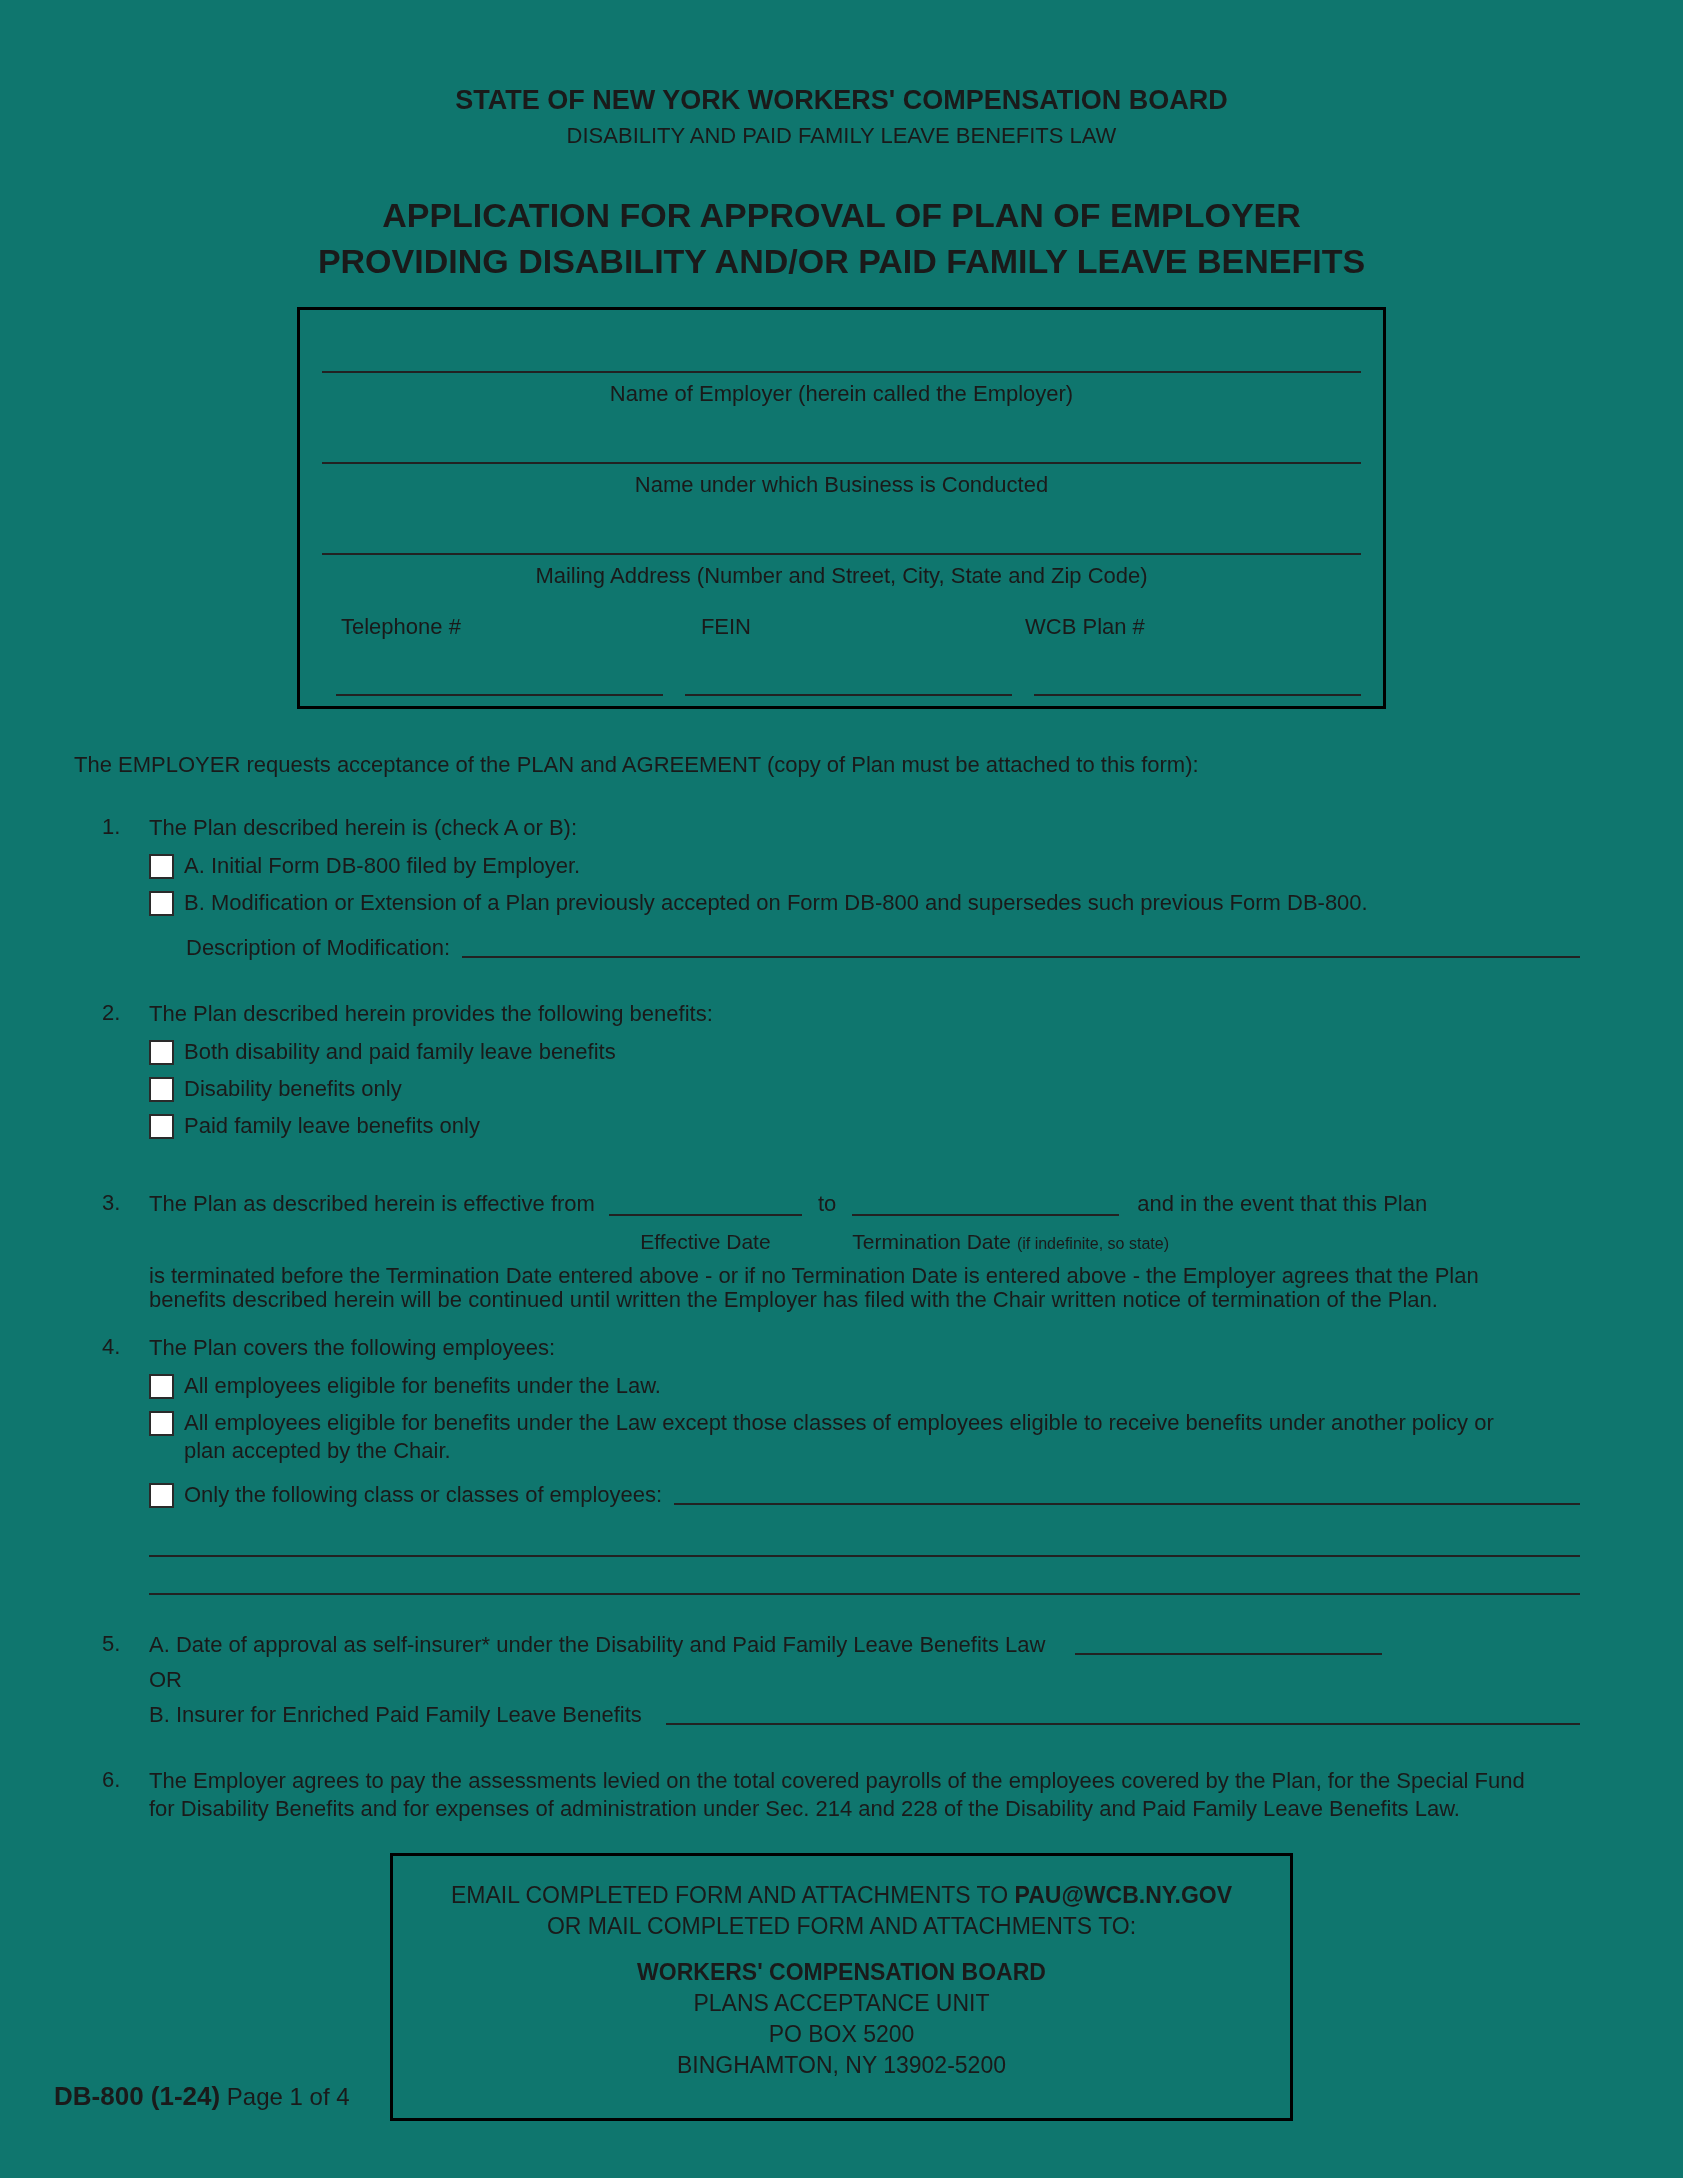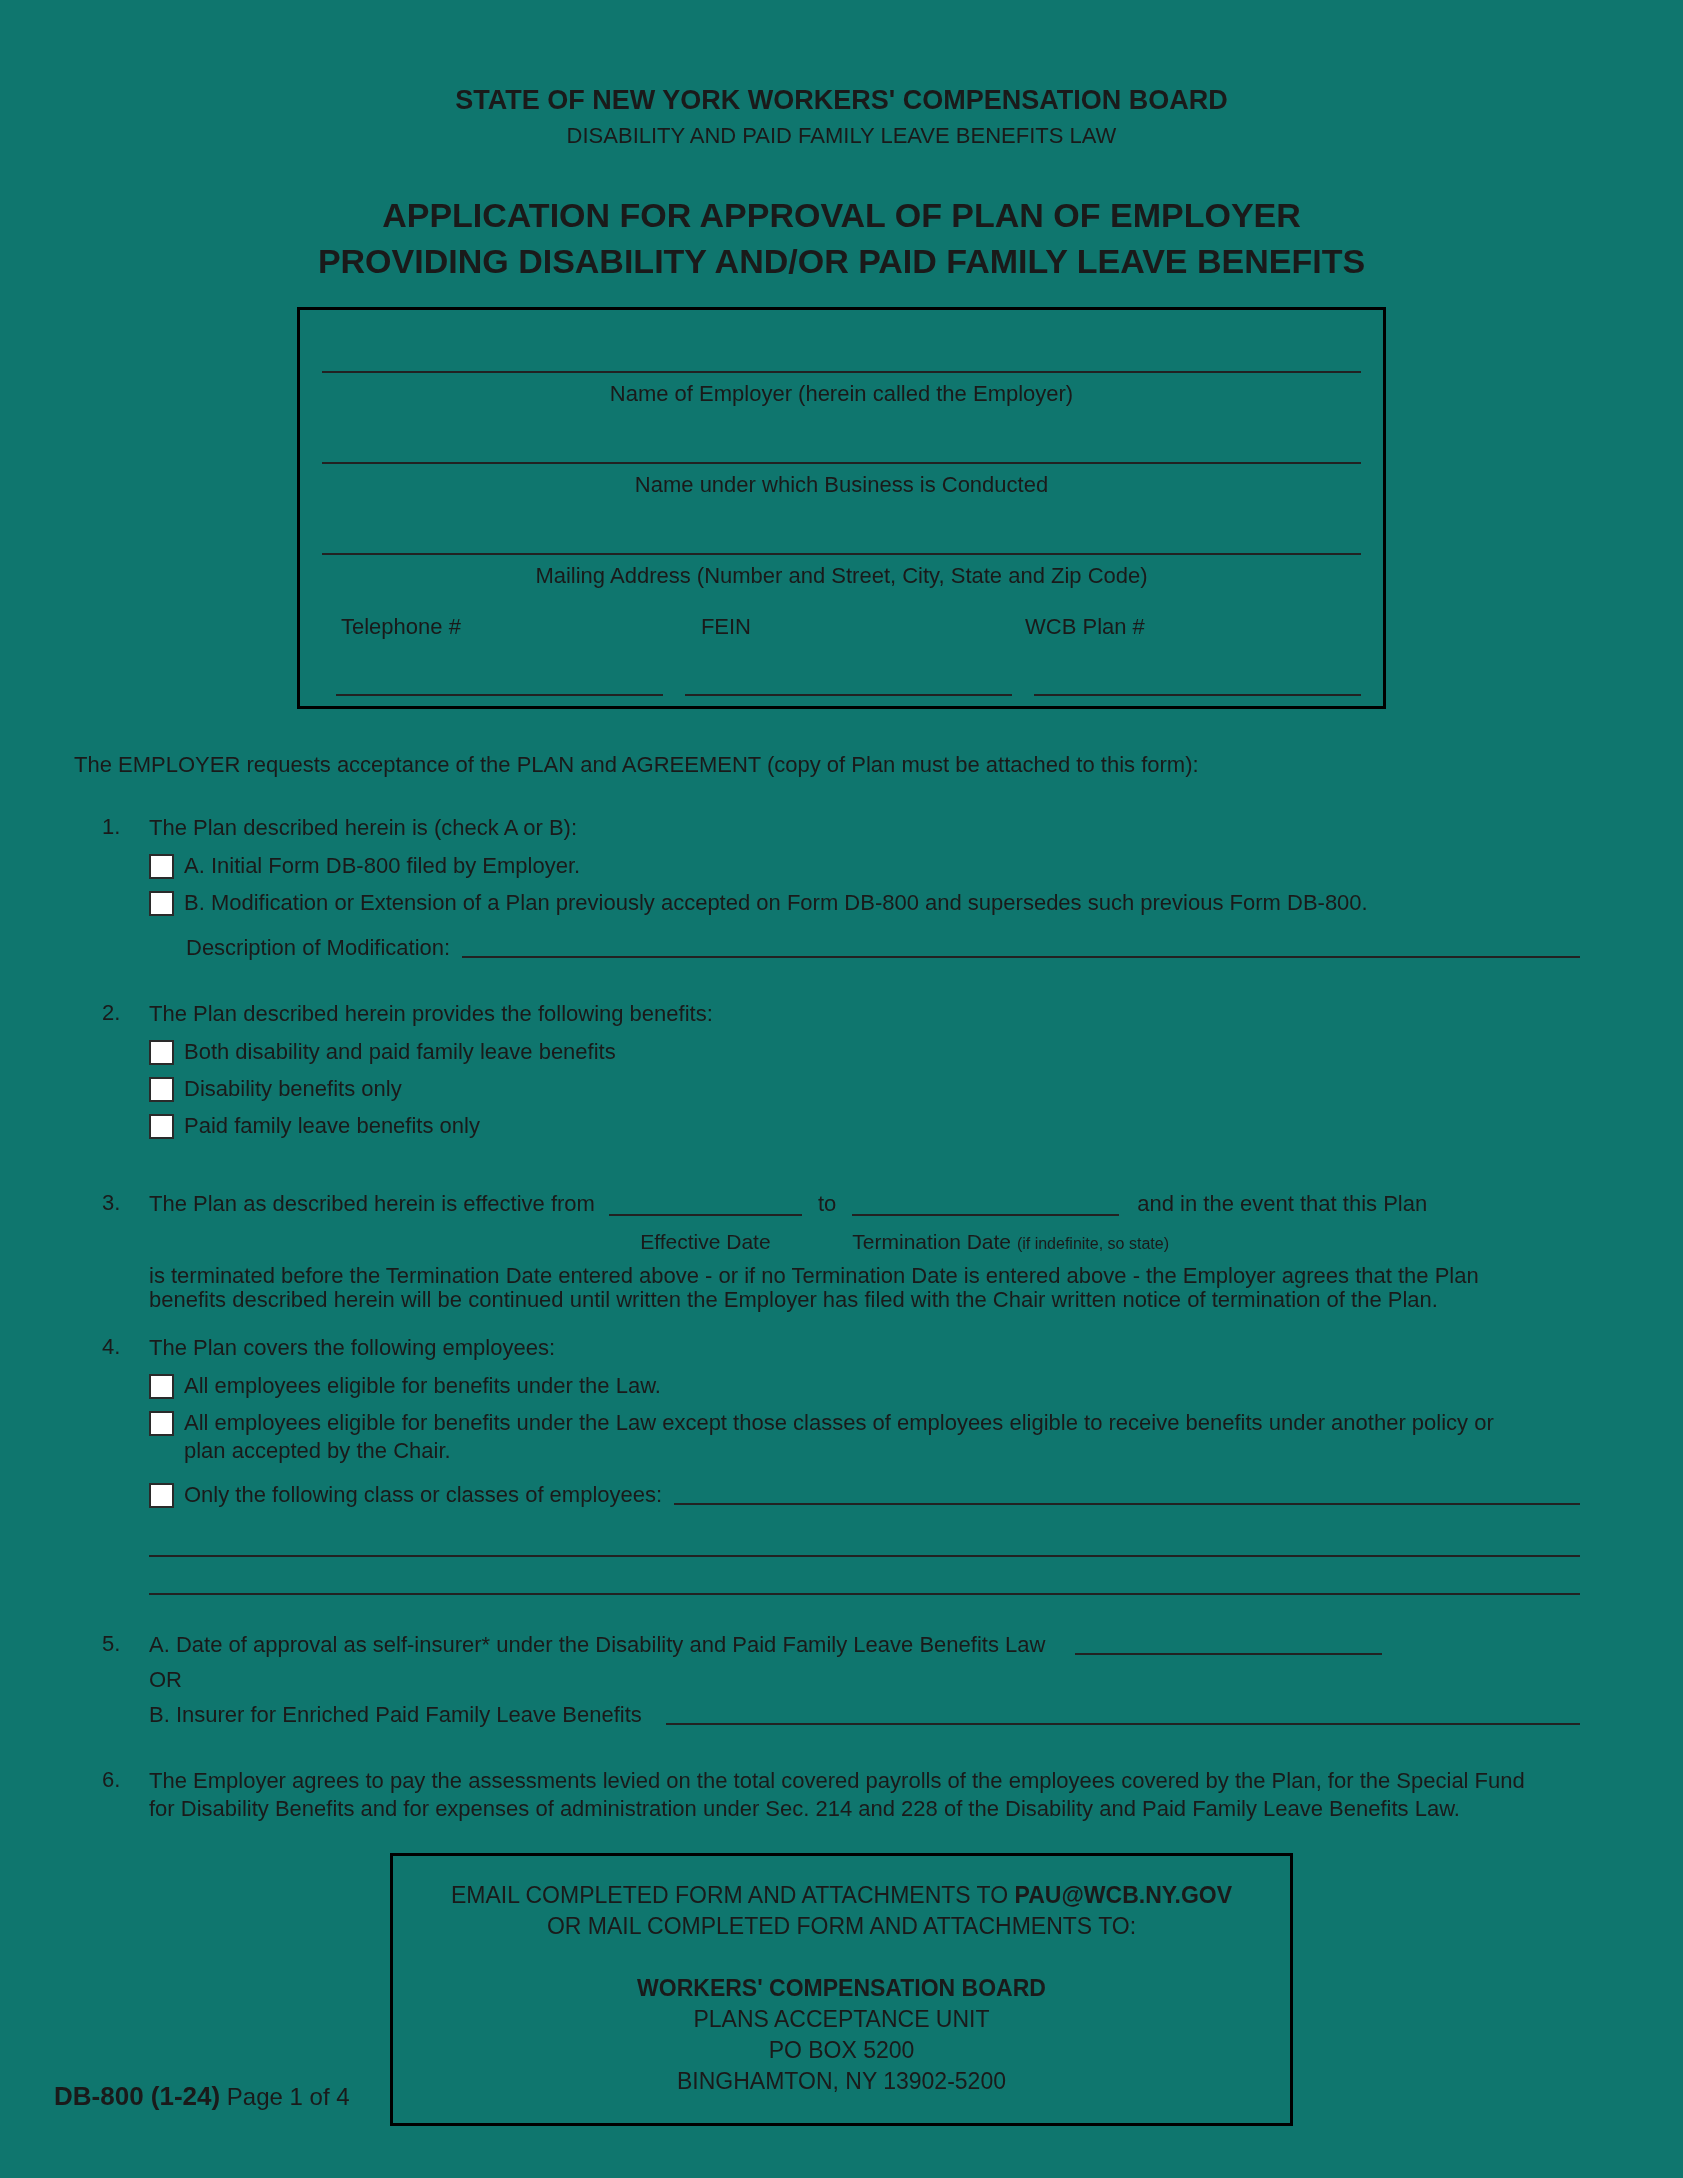--- a/index.html
+++ b/index.html
@@ -79,25 +79,25 @@
   .fl-a{ width:307px; margin-left:30px; }
   .fl-b{ flex:1; margin-left:24px; margin-right:-50px; }
   .or-word{ margin-top:7px; }
   .row5b{ margin-top:7px; }
   
   .mailbox{
     width:903px; margin:30px auto 0 auto;
     border:3px solid #000;
     box-sizing:border-box;
     text-align:center;
-    padding:24px 10px 26px 10px;
+    padding:24px 10px 37px 10px;
     font-size:23px; line-height:31px;
   }
   .mailbox .b{ font-weight:bold; }
-  .mailbox .addr{ margin-top:31px; }
+  .mailbox .addr{ margin-top:15px; }
   
   .footer-left{ position:absolute; left:54px; top:2081px; font-size:24px; }
   .footer-left .fnum{ font-size:26px; font-weight:bold; }
   .barcode{
     position:absolute; left:1267px; top:2051px;
     width:362px; height:65px;
     background-image:repeating-linear-gradient(90deg,
       #0e0e0e 0px,#0e0e0e 5px,
       #fff 5px,#fff 8px,
       #0e0e0e 8px,#0e0e0e 10px,

